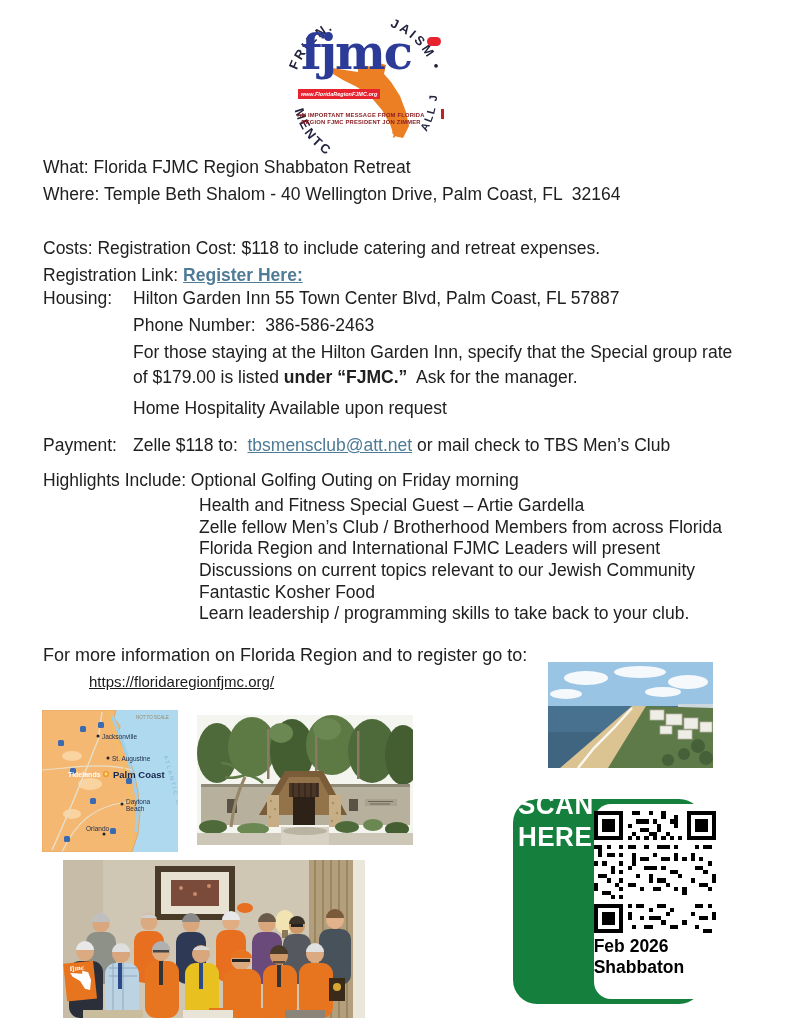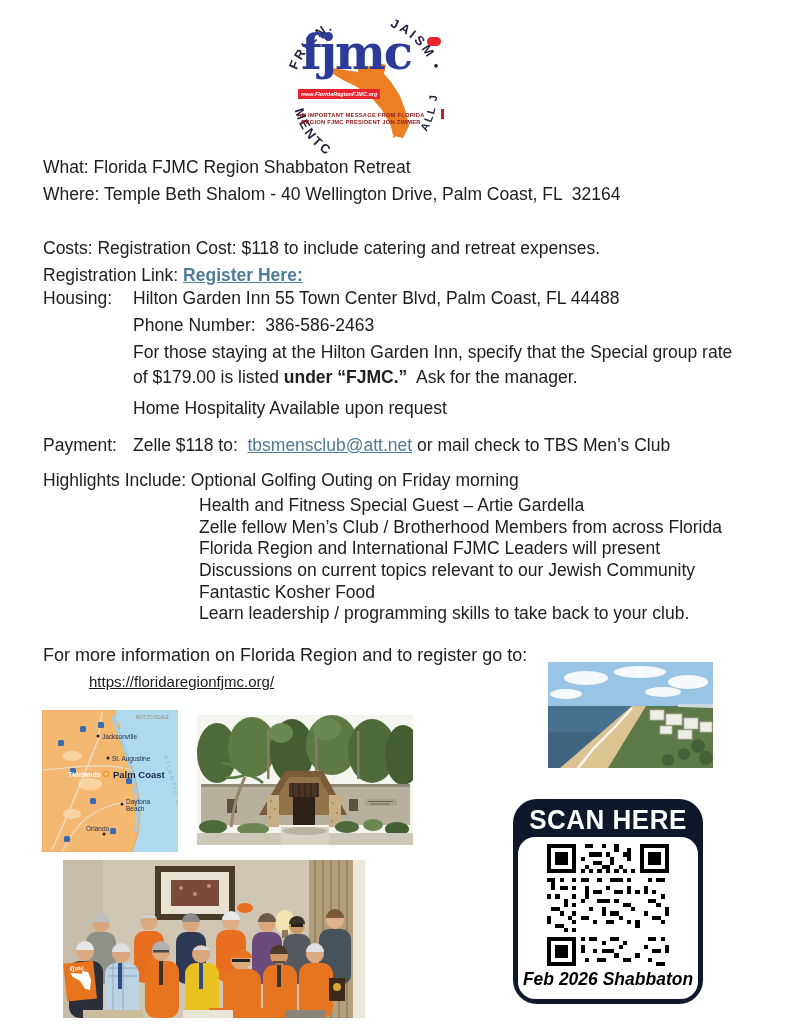--- a/index.html
+++ b/index.html
@@ -23,27 +23,27 @@
           color:#ffffff;font-size:5.5px;font-weight:700;font-style:italic;text-align:center;line-height:10px;}
   .tagline{position:absolute;left:42px;top:102px;width:132px;text-align:center;
            color:#8a1f24;font-size:5.8px;font-weight:700;line-height:7px;letter-spacing:.2px;}
   .redpill{position:absolute;left:174px;top:27px;width:14px;height:9px;border-radius:5px;background:#e82330;}
   .reddash{position:absolute;left:188px;top:99px;width:3px;height:10px;background:#c0202a;}
   .orangecomma{position:absolute;left:138px;top:104px;color:#ec7e23;font-size:22px;font-weight:700;}
 
   
   .img{position:absolute;}
   
-  .qr-card{position:absolute;left:513px;top:799px;width:190px;height:205px;background:#0f172a;
-           border-radius:24px;box-sizing:border-box;padding:5px;display:flex;flex-direction:column;}
+  .qr-card{position:absolute;left:513px;top:799px;width:190px;height:205px;background:#15803d;
+           border-radius:24px;box-sizing:border-box;padding:5px;display:flex;flex-direction:row;}
   .qr-head{height:33px;display:flex;align-items:center;justify-content:center;color:#fff;
            font-weight:700;font-size:26px;letter-spacing:.5px;transform:scaleY(1.05);}
   .qr-panel{flex:1;background:#fff;border-radius:17px;display:flex;flex-direction:column;
             align-items:center;justify-content:flex-start;padding-top:7px;}
-  .qr-caption{font-weight:700;font-size:17.5px;color:#000;margin-top:3px;font-style:italic;}
+  .qr-caption{font-weight:700;font-size:17.5px;color:#000;margin-top:3px;}
 </style>
 </head>
 <body>
 
 <div class="page">
 
   <div class="logo">
     <svg class="ring" width="280" height="168" viewBox="0 0 280 168">
       <defs>
         <path id="arcTop" d="M 40,84 A 72,72 0 0 1 184,84" fill="none"></path>
@@ -74,21 +74,21 @@
     <div class="redpill"></div>
     <div class="reddash"></div>
     <div class="orangecomma">,</div>
   </div>
 
   <div class="line" style="left:43px;top:156px">What: Florida FJMC Region Shabbaton Retreat</div>
   <div class="line" style="left:43px;top:183px">Where: Temple Beth Shalom - 40 Wellington Drive, Palm Coast, FL  32164</div>
   <div class="line" style="left:43px;top:237px">Costs: Registration Cost: $118 to include catering and retreat expenses.</div>
   <div class="line" style="left:43px;top:264px"><span>Registration Link: </span><span class="lnk bold">Register Here:</span></div>
 
-  <div class="line" style="left:43px;top:287px"><span>Housing:</span><span class="pos" style="left:90px">Hilton Garden Inn 55 Town Center Blvd, Palm Coast, FL 44488</span></div>
+  <div class="line" style="left:43px;top:287px"><span>Housing:</span><span class="pos" style="left:90px">Hilton Garden Inn 55 Town Center Blvd, Palm Coast, FL 57887</span></div>
   <div class="line" style="left:133px;top:314px">Phone Number:  386-586-2463</div>
   <div class="line" style="left:133px;top:341px">For those staying at the Hilton Garden Inn, specify that the Special group rate</div>
   <div class="line" style="left:133px;top:366px"><span>of $179.00 is listed </span><span class="bold">under “FJMC.”</span><span>  Ask for the manager.</span></div>
   <div class="line" style="left:133px;top:397px">Home Hospitality Available upon request</div>
 
   <div class="line" style="left:43px;top:434px"><span>Payment:</span><span class="pos" style="left:90px"><span>Zelle $118 to:  </span><span class="lnk">tbsmensclub@att.net</span><span> or mail check to TBS Men’s Club</span></span></div>
 
   <div class="line" style="left:199px;top:494px">Health and Fitness Special Guest – Artie Gardella</div>
   <div class="line" style="left:43px;top:469px">Highlights Include: Optional Golfing Outing on Friday morning</div>
   <div class="line" style="left:199px;top:516px">Zelle fellow Men’s Club / Brotherhood Members from across Florida</div>

